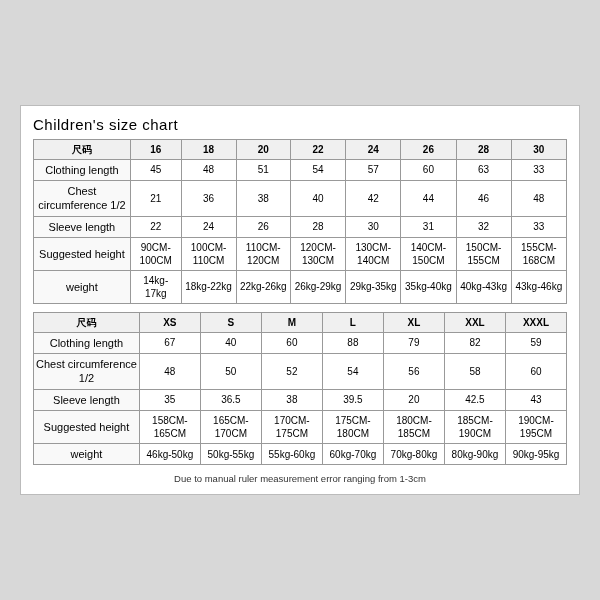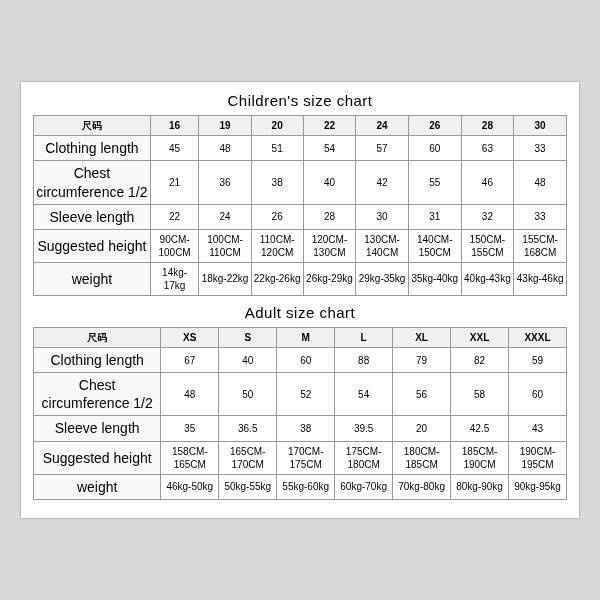--- a/index.html
+++ b/index.html
@@ -12,21 +12,20 @@
       height: 600px;
       font-family: Arial, sans-serif;
     }
     .container {
       background: #fff;
       border: 1px solid #bbb;
       padding: 10px 12px;
       width: 560px;
     }
     .chart-title {
-      text-align: center;
       font-size: 15px;
       font-weight: normal;
       margin-bottom: 6px;
       letter-spacing: 0.5px;
     }
     table {
       width: 100%;
       border-collapse: collapse;
       font-size: 10px;
       margin-bottom: 8px;
@@ -38,41 +37,41 @@
       line-height: 1.3;
     }
     th {
       background: #f0f0f0;
       font-weight: bold;
     }
     .row-header {
       text-align: center;
       font-weight: normal;
       background: #f9f9f9;
-      font-size: 14px;
+      font-size: 11px;
     }
     .note {
       text-align: center;
       font-size: 9.5px;
       color: #333;
       margin-top: 4px;
     }
   </style>
 </head>
 <body>
 
 <div class="container">
 
   <div class="chart-title">Children's size chart</div>
   <table>
     <thead>
       <tr>
       <th>尺码</th>
           <th>16</th>
-          <th>19</th>
+          <th>18</th>
           <th>20</th>
           <th>22</th>
           <th>24</th>
           <th>26</th>
           <th>28</th>
           <th>30</th>
         </tr>
     </thead>
     <tbody id="children-tbody">
     <tr>
@@ -86,21 +85,21 @@
           <td>63</td>
           <td>33</td>
         </tr>
         <tr>
           <td class="row-header">Chest circumference 1/2</td>
           <td>21</td>
           <td>36</td>
           <td>38</td>
           <td>40</td>
           <td>42</td>
-          <td>55</td>
+          <td>44</td>
           <td>46</td>
           <td>48</td>
         </tr>
         <tr>
           <td class="row-header">Sleeve length</td>
           <td>22</td>
           <td>24</td>
           <td>26</td>
           <td>28</td>
           <td>30</td>
@@ -126,21 +125,20 @@
           <td>22kg-26kg</td>
           <td>26kg-29kg</td>
           <td>29kg-35kg</td>
           <td>35kg-40kg</td>
           <td>40kg-43kg</td>
           <td>43kg-46kg</td>
         </tr>
       </tbody>
   </table>
 
-  <div class="chart-title">Adult size chart</div>
   <table>
     <thead>
       <tr>
       <th>尺码</th>
           <th>XS</th>
           <th>S</th>
           <th>M</th>
           <th>L</th>
           <th>XL</th>
           <th>XXL</th>
@@ -194,13 +192,14 @@
           <td>50kg-55kg</td>
           <td>55kg-60kg</td>
           <td>60kg-70kg</td>
           <td>70kg-80kg</td>
           <td>80kg-90kg</td>
           <td>90kg-95kg</td>
         </tr>
       </tbody>
   </table>
 
+  <div class="note">Due to manual ruler measurement error ranging from 1-3cm</div>
 </div>
 
 </body></html>

